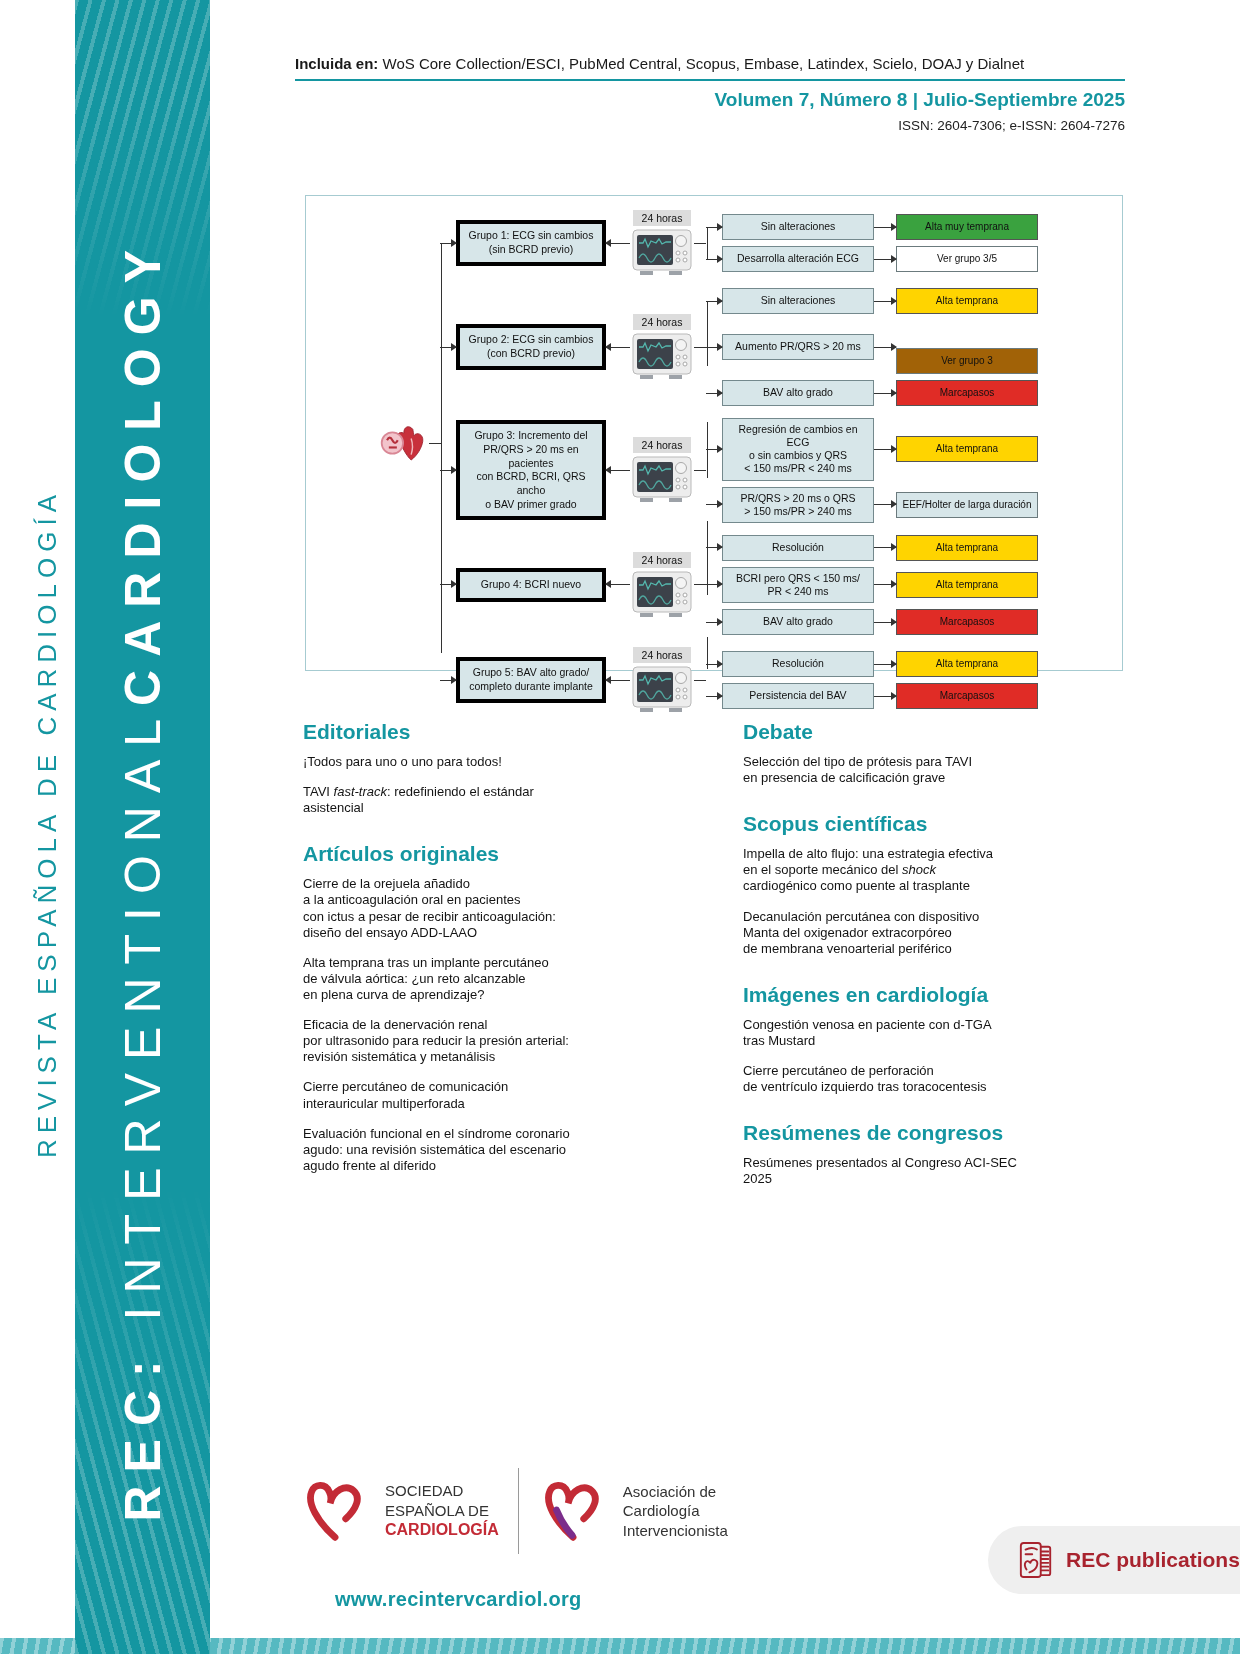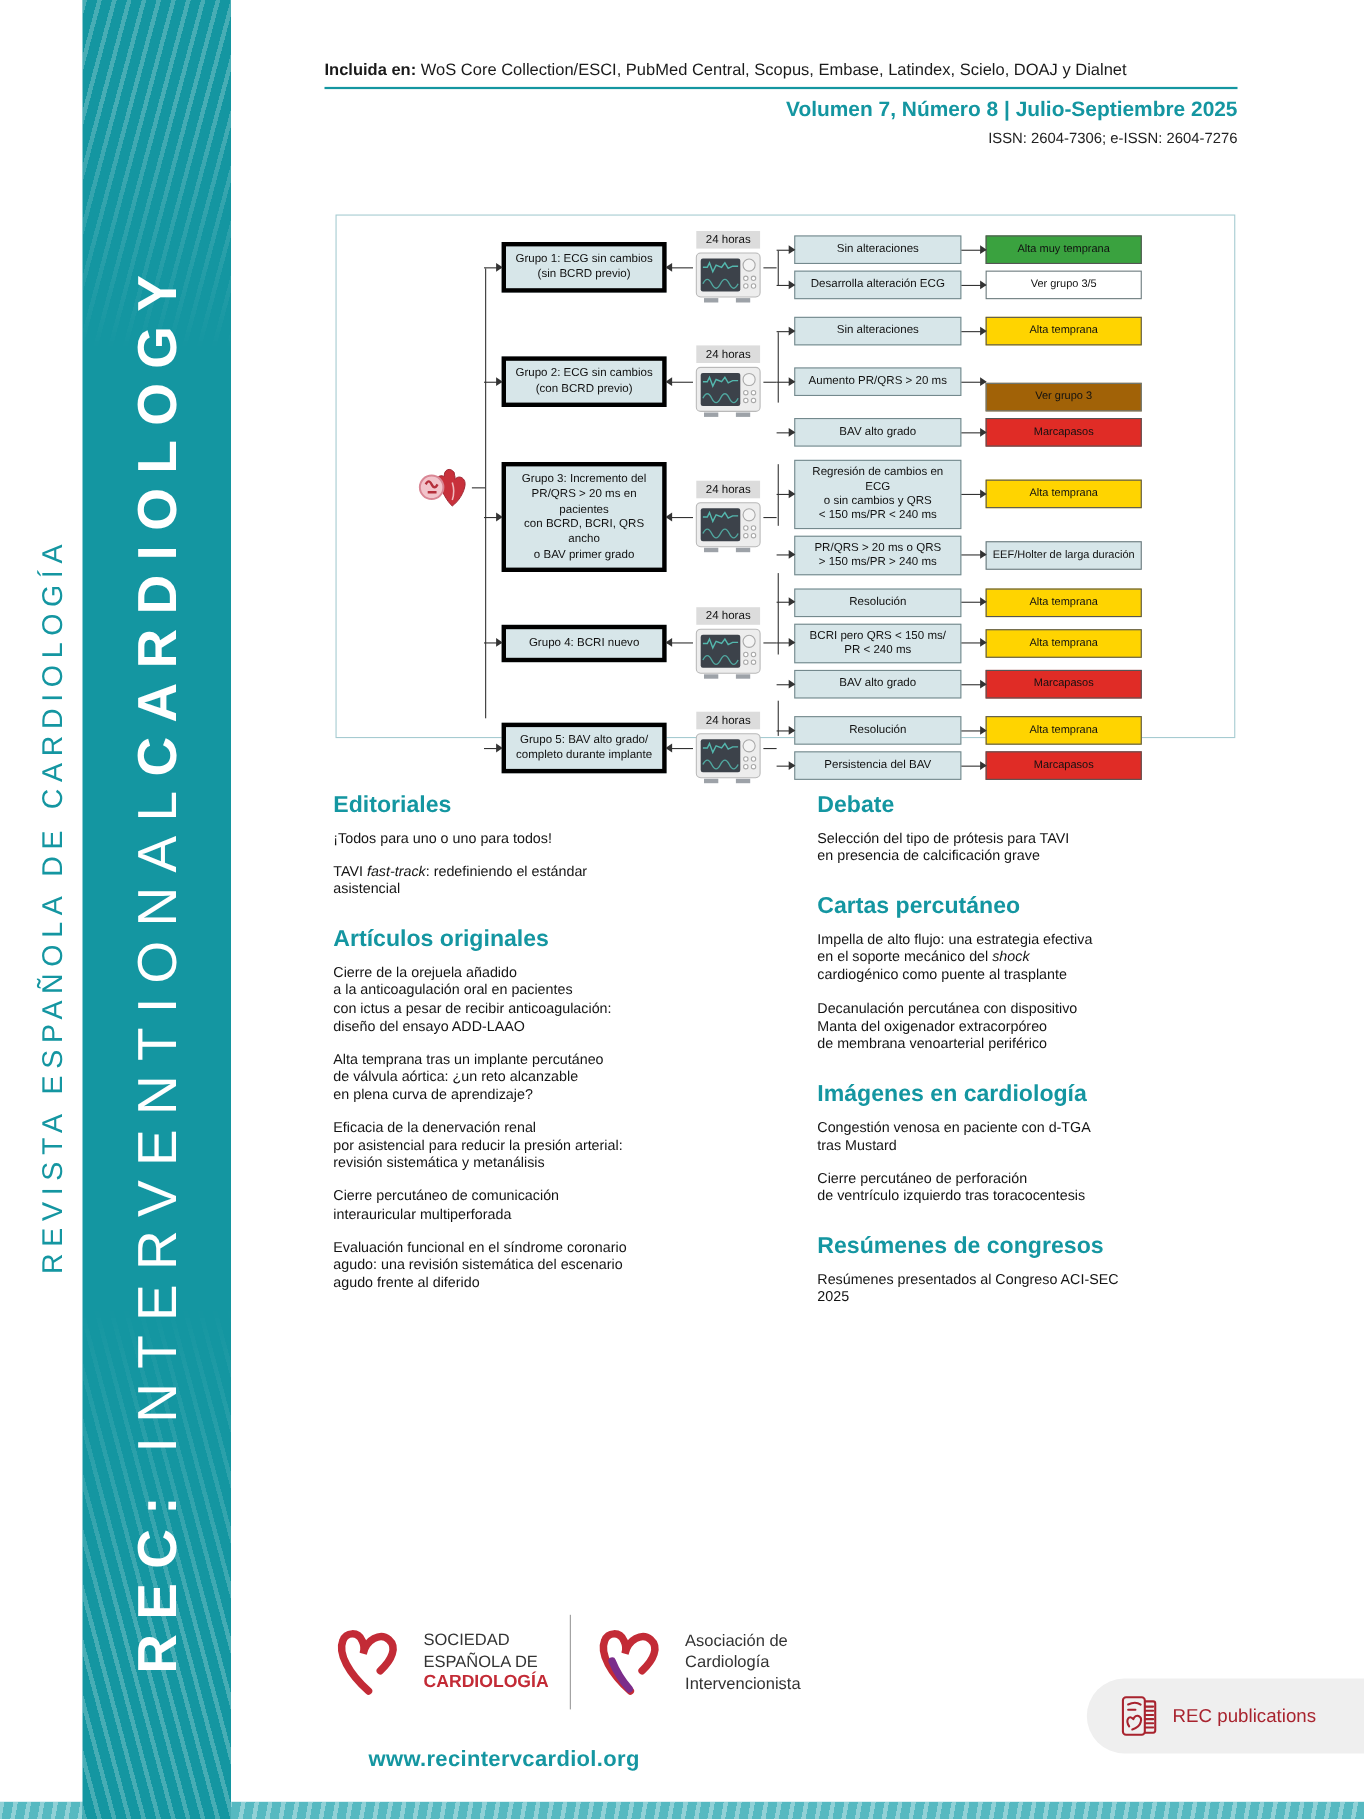--- a/index.html
+++ b/index.html
@@ -76,21 +76,21 @@
   .art{font-size:13px;line-height:1.24;margin:0 0 14px 0;white-space:pre-line;color:#141414;}
 
   
   .logos{position:absolute;left:300px;top:1468px;display:flex;align-items:center;gap:13px;}
   .logo-lines{font-size:15px;line-height:1.3;color:#333;}
   .logo-lines .red{color:#C32B36;font-weight:700;font-size:16px;}
   .logo-divider{width:1px;height:86px;background:#9a9a9a;margin:0 6px;}
   .website{position:absolute;left:335px;top:1588px;color:#1496A1;font-weight:700;font-size:20px;letter-spacing:.3px;}
   .rec-pill{position:absolute;right:0;top:1526px;height:68px;width:252px;background:#EFEFEF;
       border-radius:34px 0 0 34px;display:flex;align-items:center;gap:12px;padding-left:30px;box-sizing:border-box;}
-  .rec-pill .txt{color:#A8232E;font-weight:400;font-size:17px;}
+  .rec-pill .txt{color:#A8232E;font-weight:700;font-size:21px;}
 </style>
 </head>
 <body>
 
 <div class="page">
 
   <div class="bottom-band">
       <div class="stripes"></div>
     </div>
 
@@ -351,33 +351,33 @@
 asistencial</p>
           <div class="sec-h">Artículos originales</div>
           <p class="art">Cierre de la orejuela añadido
 a la anticoagulación oral en pacientes
 con ictus a pesar de recibir anticoagulación:
 diseño del ensayo ADD-LAAO</p>
           <p class="art">Alta temprana tras un implante percutáneo
 de válvula aórtica: ¿un reto alcanzable
 en plena curva de aprendizaje?</p>
           <p class="art">Eficacia de la denervación renal
-por asistencial para reducir la presión arterial:
+por ultrasonido para reducir la presión arterial:
 revisión sistemática y metanálisis</p>
           <p class="art">Cierre percutáneo de comunicación
 interauricular multiperforada</p>
           <p class="art">Evaluación funcional en el síndrome coronario
 agudo: una revisión sistemática del escenario
 agudo frente al diferido</p>
         </div>
       <div class="toc-col right" id="toc-right">
           <div class="sec-h">Debate</div>
           <p class="art">Selección del tipo de prótesis para TAVI
 en presencia de calcificación grave</p>
-          <div class="sec-h">Cartas percutáneo</div>
+          <div class="sec-h">Scopus científicas</div>
           <p class="art">Impella de alto flujo: una estrategia efectiva
 en el soporte mecánico del <i>shock</i>
 cardiogénico como puente al trasplante</p>
           <p class="art">Decanulación percutánea con dispositivo
 Manta del oxigenador extracorpóreo
 de membrana venoarterial periférico</p>
           <div class="sec-h">Imágenes en cardiología</div>
           <p class="art">Congestión venosa en paciente con d-TGA
 tras Mustard</p>
           <p class="art">Cierre percutáneo de perforación

